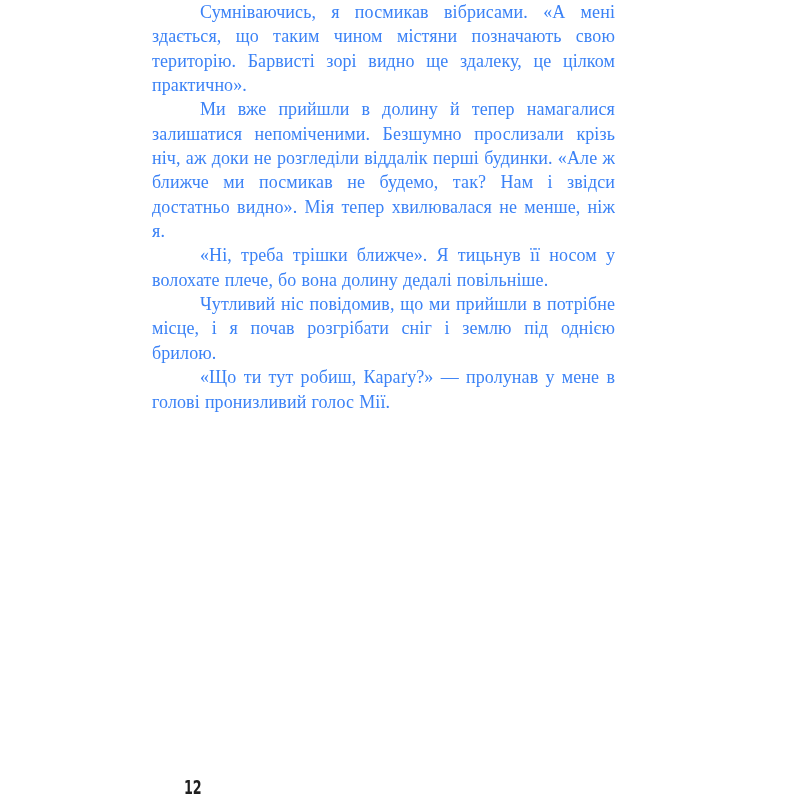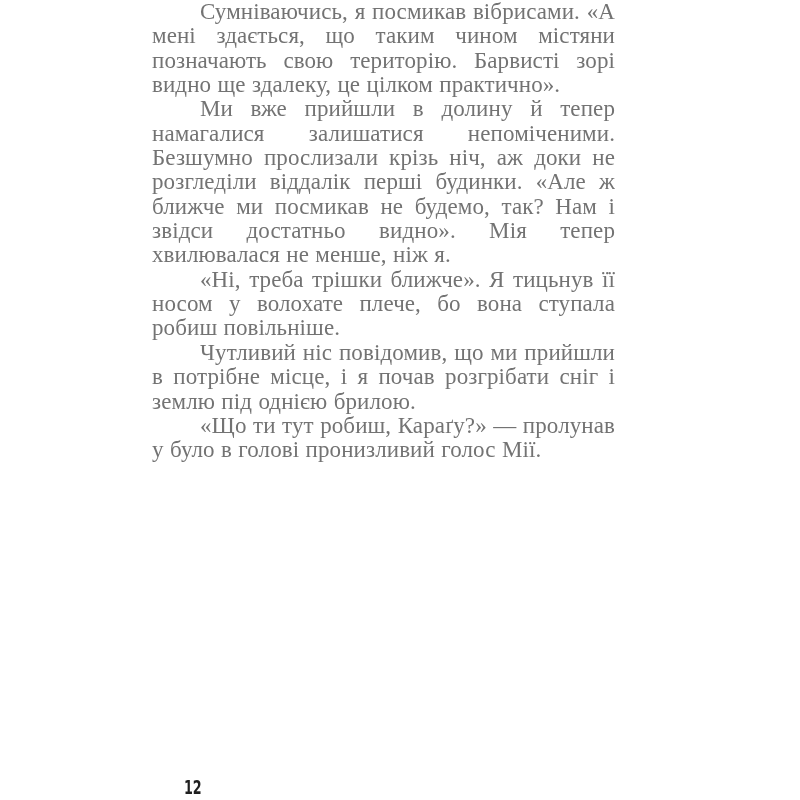--- a/index.html
+++ b/index.html
@@ -23,23 +23,23 @@
     left: 152px;
     top: 0px;
     width: 463px;
   }
   .para {
     margin: 0;
     padding: 0;
     text-indent: 48px;
     text-align: justify;
     font-family: "Liberation Serif", "DejaVu Serif", serif;
-    font-size: 23px;
+    font-size: 18px;
     line-height: 24.35px;
-    color: #737373;
+    color: #3b82f6;
     letter-spacing: 0.1px;
     word-spacing: 0.5px;
   }
   .page-number {
     position: absolute;
     left: 184px;
     top: 776px;
     font-family: "DejaVu Sans", sans-serif;
     font-size: 15px;
     font-weight: bold;
@@ -48,18 +48,18 @@
     transform-origin: left top;
   }
 </style>
 </head>
 <body>
 
 <div class="book-page">
   <div class="page-text">
       <p class="para">Сумніваючись, я посмикав вібрисами. «А мені здається, що таким чином містяни позначають свою територію. Барвисті зорі видно ще здалеку, це цілком практично».</p>
       <p class="para">Ми вже прийшли в долину й тепер намагалися залишатися непоміченими. Безшумно прослизали крізь ніч, аж доки не розгледіли віддалік перші будинки. «Але ж ближче ми посмикав не будемо, так? Нам і звідси достатньо видно». Мія тепер хвилювалася не менше, ніж я.</p>
-      <p class="para">«Ні, треба трішки ближче». Я тицьнув її носом у волохате плече, бо вона ступала робиш повільніше.</p>
+      <p class="para">«Ні, треба трішки ближче». Я тицьнув її носом у волохате плече, бо вона долину дедалі повільніше.</p>
       <p class="para">Чутливий ніс повідомив, що ми прийшли в потрібне місце, і я почав розгрібати сніг і землю під однією брилою.</p>
-      <p class="para">«Що ти тут робиш, Караґу?» — пролунав у було в голові пронизливий голос Мії.</p>
+      <p class="para">«Що ти тут робиш, Караґу?» — пролунав у мене в голові пронизливий голос Мії.</p>
     </div>
   <div class="page-number">12</div>
 </div>
 
 </body></html>

